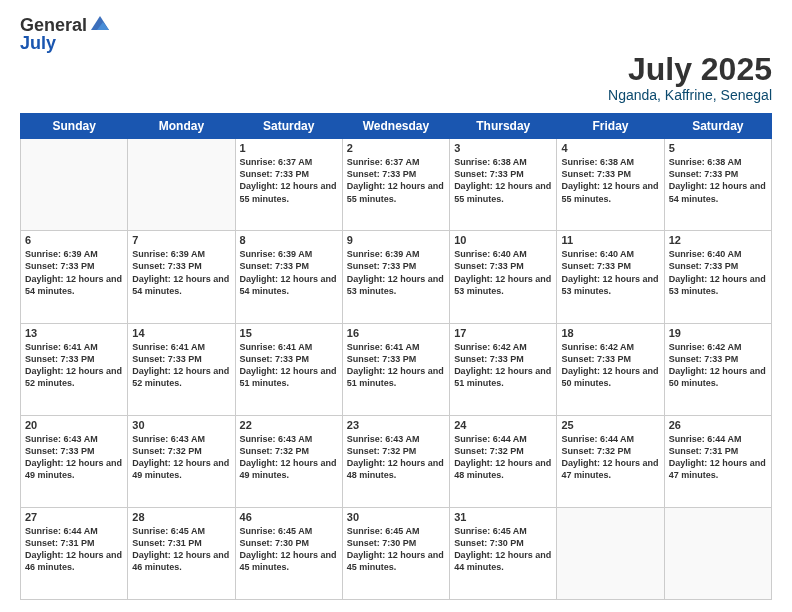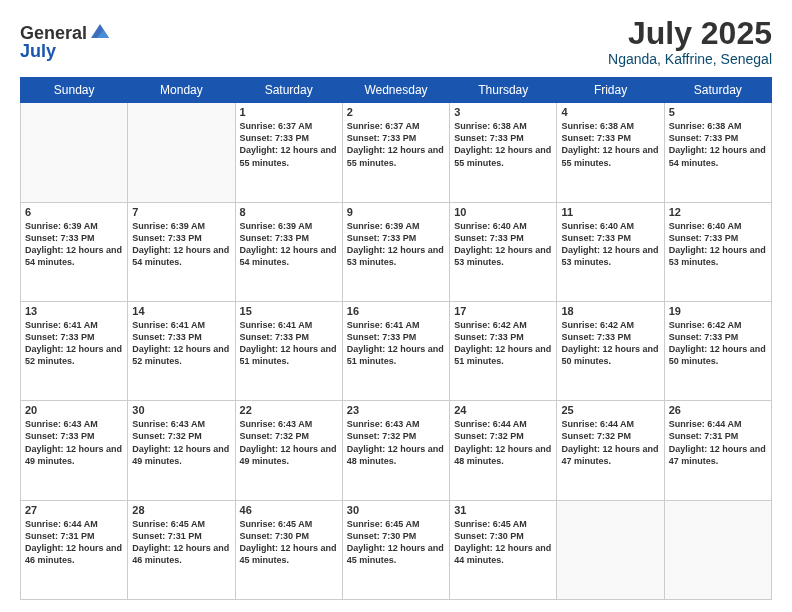--- a/index.html
+++ b/index.html
@@ -47,37 +47,38 @@
       margin-top: -4px;
     }
     .title-block {
       text-align: right;
     }
     .month-year {
       font-size: 32px;
       font-weight: bold;
       color: #333;
       line-height: 1.1;
+      margin-top: 36px;
     }
     .location {
       font-size: 14px;
       color: #0c4a6e;
     }
     .calendar {
       flex: 1;
       border: 1px solid #ccc;
       border-collapse: collapse;
       width: 100%;
       table-layout: fixed;
     }
     .calendar th {
       background-color: #1a56b0;
       color: #fff;
       font-size: 12px;
-      font-weight: normal;
+      font-weight: bold;
       text-align: center;
       padding: 5px 2px;
       border: 1px solid #1a56b0;
     }
     .calendar td {
       vertical-align: top;
       border: 1px solid #ccc;
       padding: 3px 4px;
       font-size: 9.5px;
       color: #333;
@@ -105,21 +106,21 @@
       border-collapse: collapse;
     }
   </style>
 </head>
 <body>
 
 <div class="page">
   <div class="header">
     <div class="logo">
       <div style="display:flex;flex-direction:column;line-height:1.1;">
-        <div style="display:flex;margin-top:8px;">
+        <div style="display:flex;">
           <span class="logo-text-general">General</span>
           <svg class="logo-icon" viewBox="0 0 22 22" xmlns="http://www.w3.org/2000/svg">
             <polygon points="2,18 11,4 20,18" fill="#1a56b0" opacity="0.85"></polygon>
             <polygon points="8,18 14,10 20,18" fill="#4a90d9" opacity="0.9"></polygon>
           </svg>
         </div>
         <span class="logo-text-blue">July</span>
       </div>
     </div>
     <div class="title-block">

